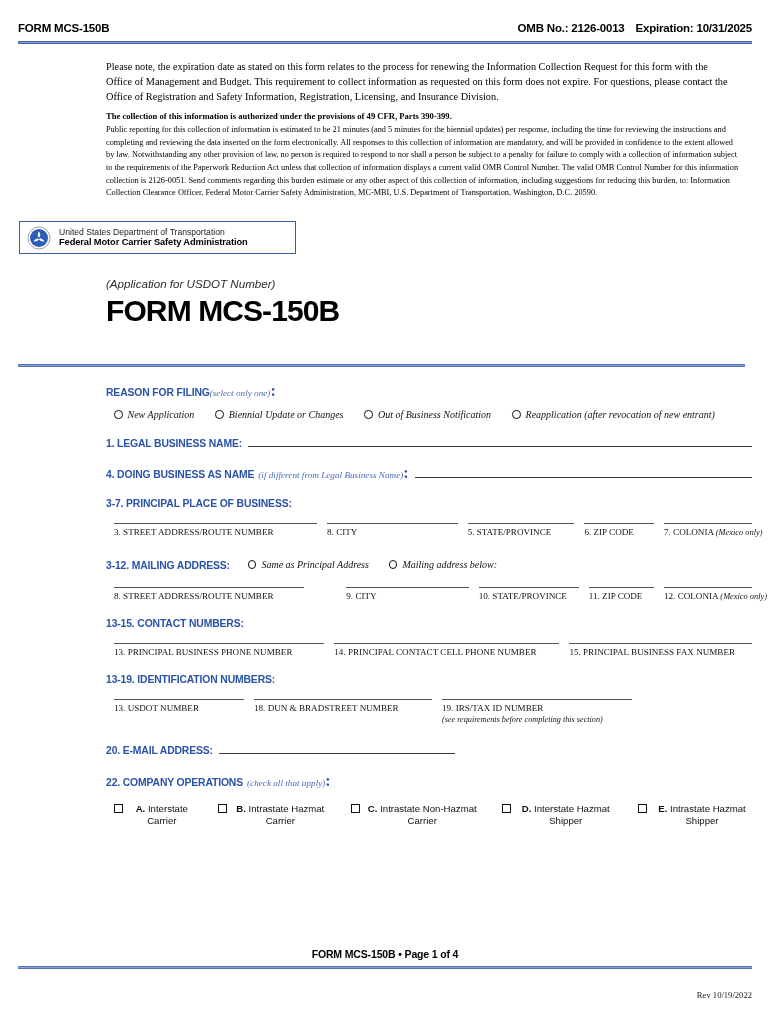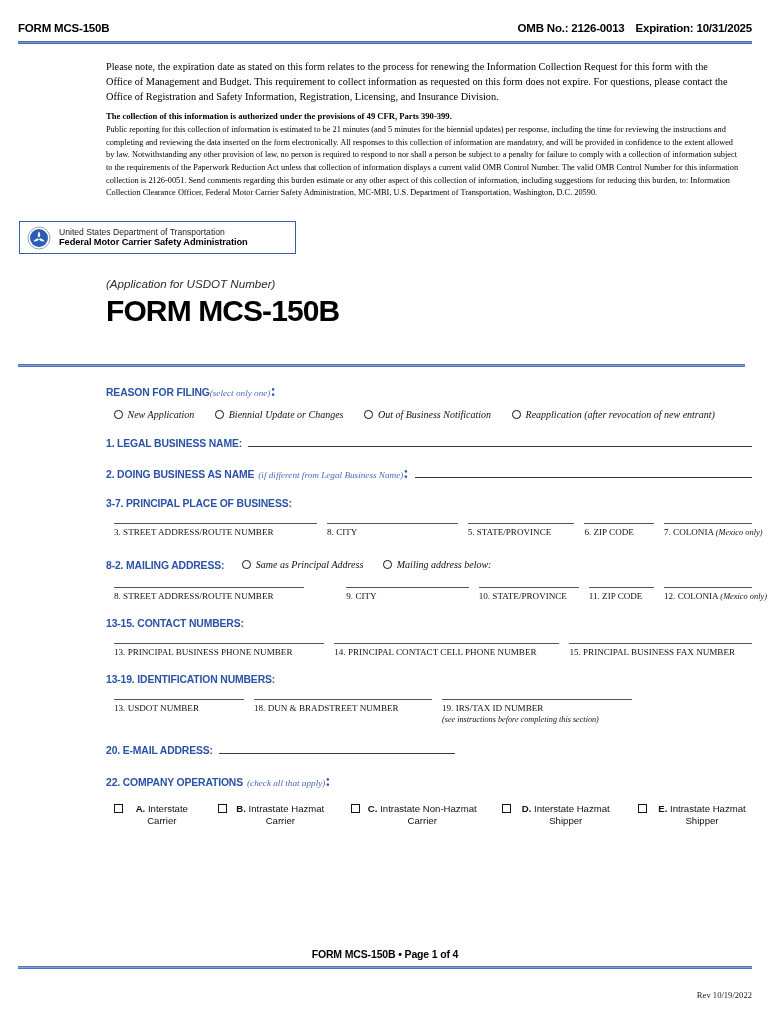--- a/index.html
+++ b/index.html
@@ -372,21 +372,21 @@
         <span class="radio-label">Reapplication (after revocation of new entrant)</span>
       </div>
     </div>
 
     <div class="line-field">
       <span class="lbl sec-label">1. LEGAL BUSINESS NAME:</span>
       <span class="underline" style="flex:1 1 auto;"></span>
     </div>
 
     <div class="line-field">
-      <span class="lbl"><span class="sec-label">2. DOING BUSINESS AS NAME</span> <span class="sec-note">(if different from Legal Business Name)</span><span class="colon">:</span></span>
+      <span class="lbl"><span class="sec-label">4. DOING BUSINESS AS NAME</span> <span class="sec-note">(if different from Legal Business Name)</span><span class="colon">:</span></span>
       <span class="underline" style="flex:1 1 auto;"></span>
     </div>
 
     <div class="group-head sec-label">3-7. PRINCIPAL PLACE OF BUSINESS:</div>
     <div class="col-row">
       <div class="col" style="width:213px;">
         <div class="bar"></div>
         <div class="cap">3. STREET ADDRESS/ROUTE NUMBER</div>
       </div>
       <div class="col" style="width:137px;">
@@ -401,21 +401,21 @@
         <div class="bar"></div>
         <div class="cap">6. ZIP CODE</div>
       </div>
       <div class="col" style="width:88px;">
         <div class="bar"></div>
         <div class="cap"><span>7. COLONIA</span> <span class="it">(Mexico only)</span></div>
       </div>
     </div>
 
     <div class="group-head">
-      <span class="sec-label">8-2. MAILING ADDRESS:</span>
+      <span class="sec-label">3-12. MAILING ADDRESS:</span>
       <span class="inline-radios">
         <span class="radio-opt">
           <span class="radio"></span>
           <span class="radio-label">Same as Principal Address</span>
         </span>
         <span class="radio-opt">
           <span class="radio"></span>
           <span class="radio-label">Mailing address below:</span>
         </span>
       </span>
@@ -465,21 +465,21 @@
         <div class="bar"></div>
         <div class="cap">13. USDOT NUMBER</div>
       </div>
       <div class="col" style="width:178px;">
         <div class="bar"></div>
         <div class="cap">18. DUN &amp; BRADSTREET NUMBER</div>
       </div>
       <div class="col" style="width:190px;">
         <div class="bar"></div>
         <div class="cap">19. IRS/TAX ID NUMBER</div>
-        <div class="sub">(see instructions before completing this section)</div>
+        <div class="sub">(see requirements before completing this section)</div>
       </div>
     </div>
 
     <div class="line-field" style="margin-top:18px;">
       <span class="lbl sec-label">20. E-MAIL ADDRESS:</span>
       <span class="underline" style="width:236px;"></span>
     </div>
 
 
     <div class="group-head">

